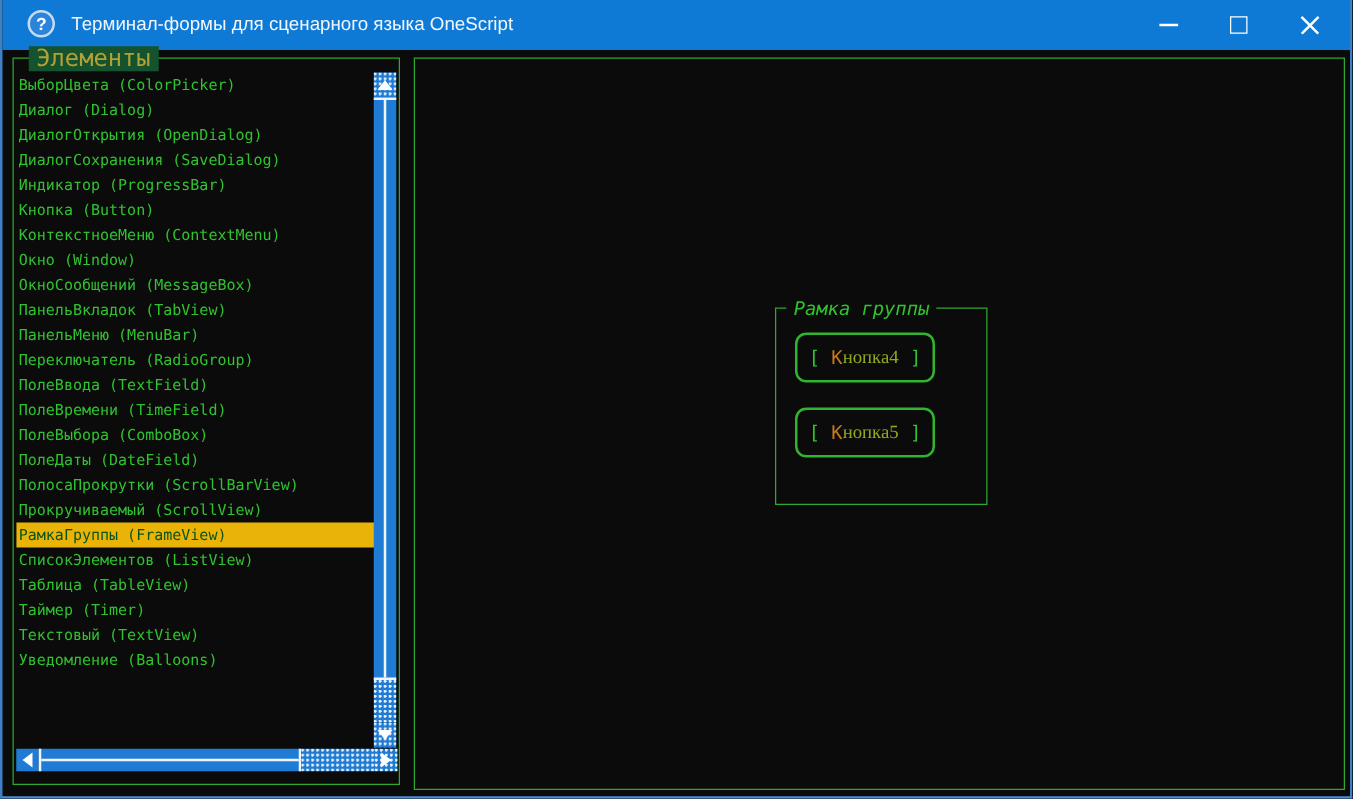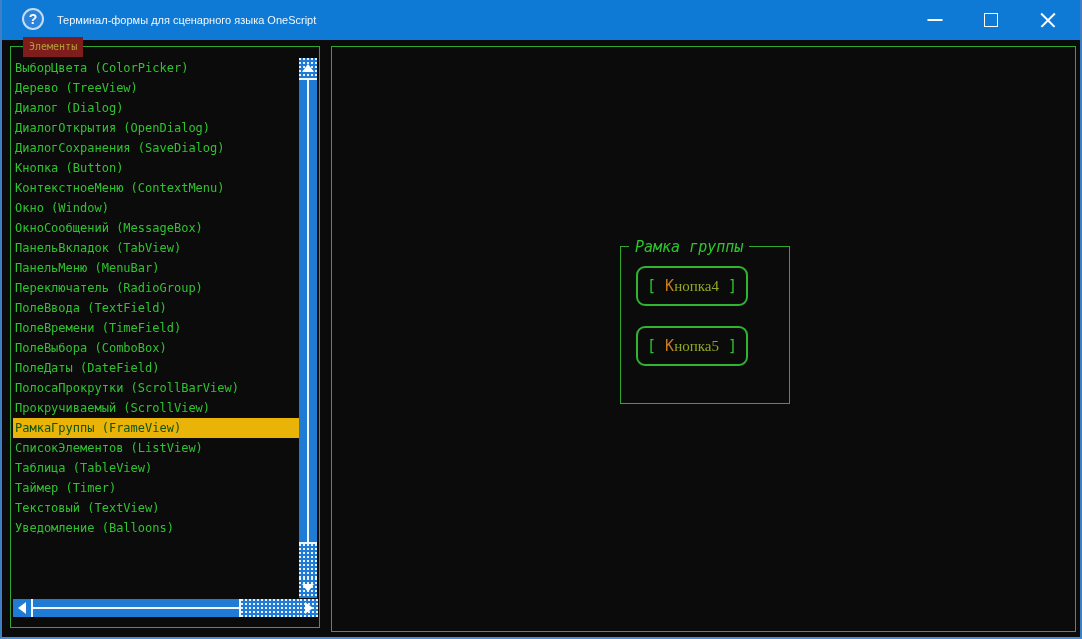--- a/index.html
+++ b/index.html
@@ -14,40 +14,40 @@
     position:absolute;left:-2px;top:0;width:1082px;height:40px;background:#0e7ad6;
     font-family:"Liberation Sans",sans-serif;
   }
   .help-icon{
     position:absolute;left:22px;top:8px;width:22px;height:22px;border-radius:50%;
     background:#2b83da;border:2px solid #c3dcf4;box-sizing:border-box;
     color:#fff;font-size:14px;font-weight:bold;text-align:center;line-height:18px;
   }
   .title-text{
     position:absolute;left:57px;top:0;height:40px;line-height:40px;
-    color:#f2f7fc;font-size:11px;white-space:nowrap;
+    color:#f2f7fc;font-size:15px;white-space:nowrap;
   }
   .caption-btn{position:absolute;top:0;width:46px;height:40px;}
   .caption-btn .glyph{position:absolute;left:50%;top:50%;}
   .btn-min{left:912px;} .btn-max{left:968px;} .btn-close{left:1025px;}
   .glyph-min{width:15px;height:2px;background:#fff;transform:translate(-50%,-50%);}
   .glyph-max{width:12px;height:12px;border:1.5px solid #fff;transform:translate(-50%,-50%);}
   .glyph-close{width:18px;height:18px;transform:translate(-50%,-50%);}
   .glyph-close::before,.glyph-close::after{
     content:"";position:absolute;left:50%;top:50%;width:19px;height:1.6px;background:#fff;
   }
   .glyph-close::before{transform:translate(-50%,-50%) rotate(45deg);}
   .glyph-close::after{transform:translate(-50%,-50%) rotate(-45deg);}
   
   .panel{position:absolute;border:1px solid #2fa82f;box-sizing:border-box;background:#0b0b0b;}
   .panel-left{left:8px;top:46px;width:310px;height:582px;}
   .panel-right{left:329px;top:46px;width:745px;height:586px;}
   .panel-label{
-    position:absolute;left:12px;top:-10px;background:#7f1d1d;padding:0 6px;
-    color:#b2a135;font-size:10px;line-height:20px;white-space:nowrap;
+    position:absolute;left:12px;top:-10px;background:#14532d;padding:0 6px;
+    color:#b2a135;font-size:19px;line-height:20px;white-space:nowrap;
   }
   
   .list{position:absolute;left:2px;top:11px;width:287px;height:540px;overflow:hidden;}
   .row{height:20px;line-height:20px;font-size:12px;color:#2fc32f;padding-left:2px;white-space:nowrap;}
   .row.selected{background:#eab308;color:#0c5415;}
   
   .sb-blue{background-color:#1f7bd4;}
   .sb-stipple{
     background-color:#1f7bd4;
     background-image:radial-gradient(circle at 1px 1px,#e8f1fb 1px,transparent 1.4px);
@@ -110,24 +110,24 @@
     <div class="caption-btn btn-close">
       <span class="glyph glyph-close"></span>
     </div>
   </div>
 
   <div class="panel panel-left">
     <span class="panel-label">Элементы</span>
 
     <div class="list">
         <div class="row"><span>ВыборЦвета (ColorPicker)</span></div>
-        <div class="row"><span>Дерево (TreeView)</span></div>
         <div class="row"><span>Диалог (Dialog)</span></div>
         <div class="row"><span>ДиалогОткрытия (OpenDialog)</span></div>
         <div class="row"><span>ДиалогСохранения (SaveDialog)</span></div>
+        <div class="row"><span>Индикатор (ProgressBar)</span></div>
         <div class="row"><span>Кнопка (Button)</span></div>
         <div class="row"><span>КонтекстноеМеню (ContextMenu)</span></div>
         <div class="row"><span>Окно (Window)</span></div>
         <div class="row"><span>ОкноСообщений (MessageBox)</span></div>
         <div class="row"><span>ПанельВкладок (TabView)</span></div>
         <div class="row"><span>ПанельМеню (MenuBar)</span></div>
         <div class="row"><span>Переключатель (RadioGroup)</span></div>
         <div class="row"><span>ПолеВвода (TextField)</span></div>
         <div class="row"><span>ПолеВремени (TimeField)</span></div>
         <div class="row"><span>ПолеВыбора (ComboBox)</span></div>

